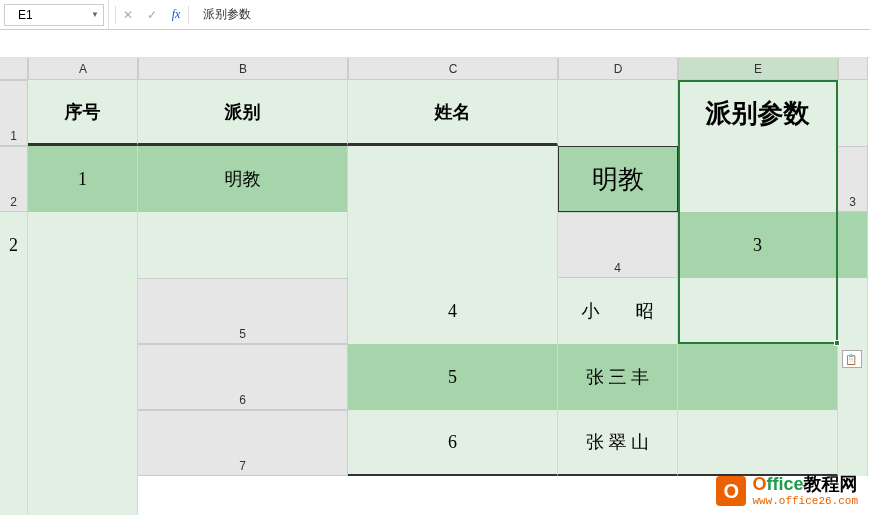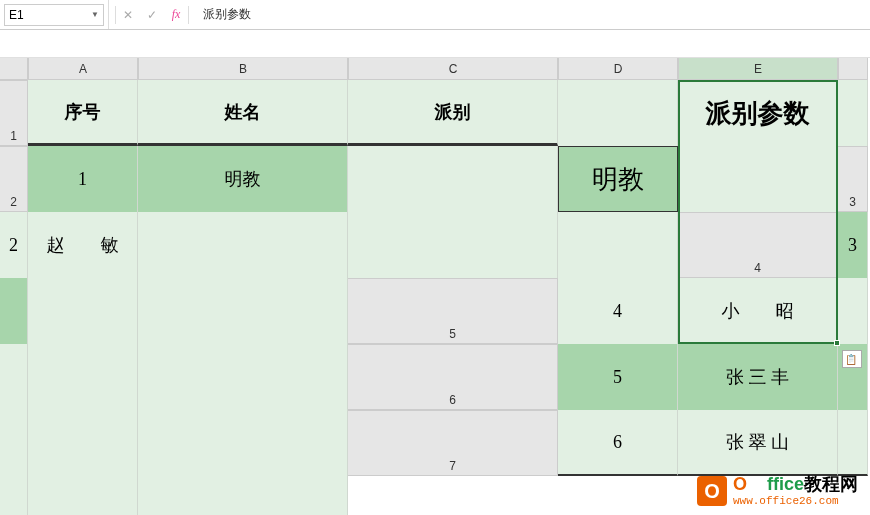--- a/index.html
+++ b/index.html
@@ -25,39 +25,39 @@
       width: 100px;
       height: 22px;
       margin: 0 4px;
       border: 1px solid #ccc;
       background: #fff;
       display: flex;
       align-items: center;
       padding: 0 4px;
       position: relative;
     }
-    .name-box-text { flex: 1; }
+    .name-box-text { flex: 1; margin-left: 9px; }
     .name-box-chevron {
       font-size: 8px;
       color: #666;
     }
     .fb-btns {
       display: flex;
       align-items: center;
       border-left: 1px solid #ddd;
       height: 100%;
       padding: 0 6px;
     }
     .fb-btn {
       width: 24px;
       text-align: center;
       color: #aaa;
       font-size: 12px;
     }
-    .fb-btn.fx { font-style: italic; font-family: serif; color: #ec4899; }
+    .fb-btn.fx { font-style: italic; font-family: serif; color: #1d4ed8; }
     .fb-sep {
       width: 1px;
       height: 18px;
       background: #ddd;
     }
     .formula-input {
       flex: 1;
       padding: 0 8px;
       color: #333;
       height: 100%;
@@ -183,21 +183,21 @@
       font-weight: bold;
       font-size: 20px;
       display: flex;
       align-items: center;
       justify-content: center;
       margin-right: 6px;
     }
     .wm-text { line-height: 1.1; }
     .wm-title { font-size: 18px; font-weight: bold; }
     .wm-title .o1 { color: #eb6100; }
-    .wm-title .o2 { color: #1e9c4a; padding-left: 20px; }
+    .wm-title .o2 { color: #1e9c4a; }
     .wm-url { font-size: 11px; color: #eb6100; font-family: Liberation Mono, monospace; }
   </style>
 </head>
 <body>
 
 <div class="formula-bar">
   <div class="name-box">
     <span class="name-box-text">E1</span>
     <span class="name-box-chevron">▼</span>
   </div>
@@ -219,36 +219,35 @@
   <div class="corner"></div>
   <div class="col-header">A</div>
   <div class="col-header">B</div>
   <div class="col-header">C</div>
   <div class="col-header">D</div>
   <div class="col-header selected">E</div>
   <div class="col-header"></div>
 
   <div class="row-header">1</div>
   <div class="cell data-cell hdr band-light">序号</div>
+  <div class="cell data-cell hdr band-light">派别</div>
   <div class="cell data-cell hdr band-light">姓名</div>
-  <div class="cell data-cell hdr band-light">派别</div>
   <div class="cell band-light"></div>
   <div class="cell param-cell param-header">派别参数</div>
   <div class="cell band-light"></div>
 
   <div class="row-header">2</div>
   <div class="cell data-cell band-dark">1</div>
   <div class="cell data-cell band-dark">明教</div>
   <div class="cell band-light"></div>
   <div class="cell param-cell param-item">明教</div>
   <div class="cell band-light"></div>
 
   <div class="row-header">3</div>
   <div class="cell data-cell band-light">2</div>
-  <div class="cell data-cell band-light">赵　　敏</div>
   <div class="cell data-cell band-light"></div>
   <div class="cell band-light"></div>
   <div class="cell band-light"></div>
 
   <div class="row-header">4</div>
   <div class="cell data-cell band-dark">3</div>
   <div class="cell data-cell band-dark"></div>
   <div class="cell band-light"></div>
   <div class="cell band-light"></div>
 

